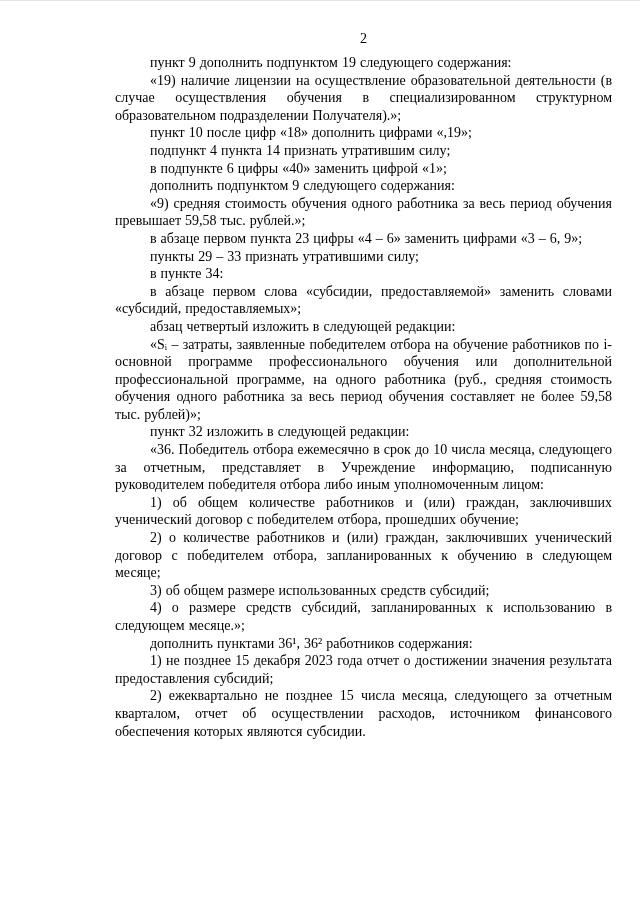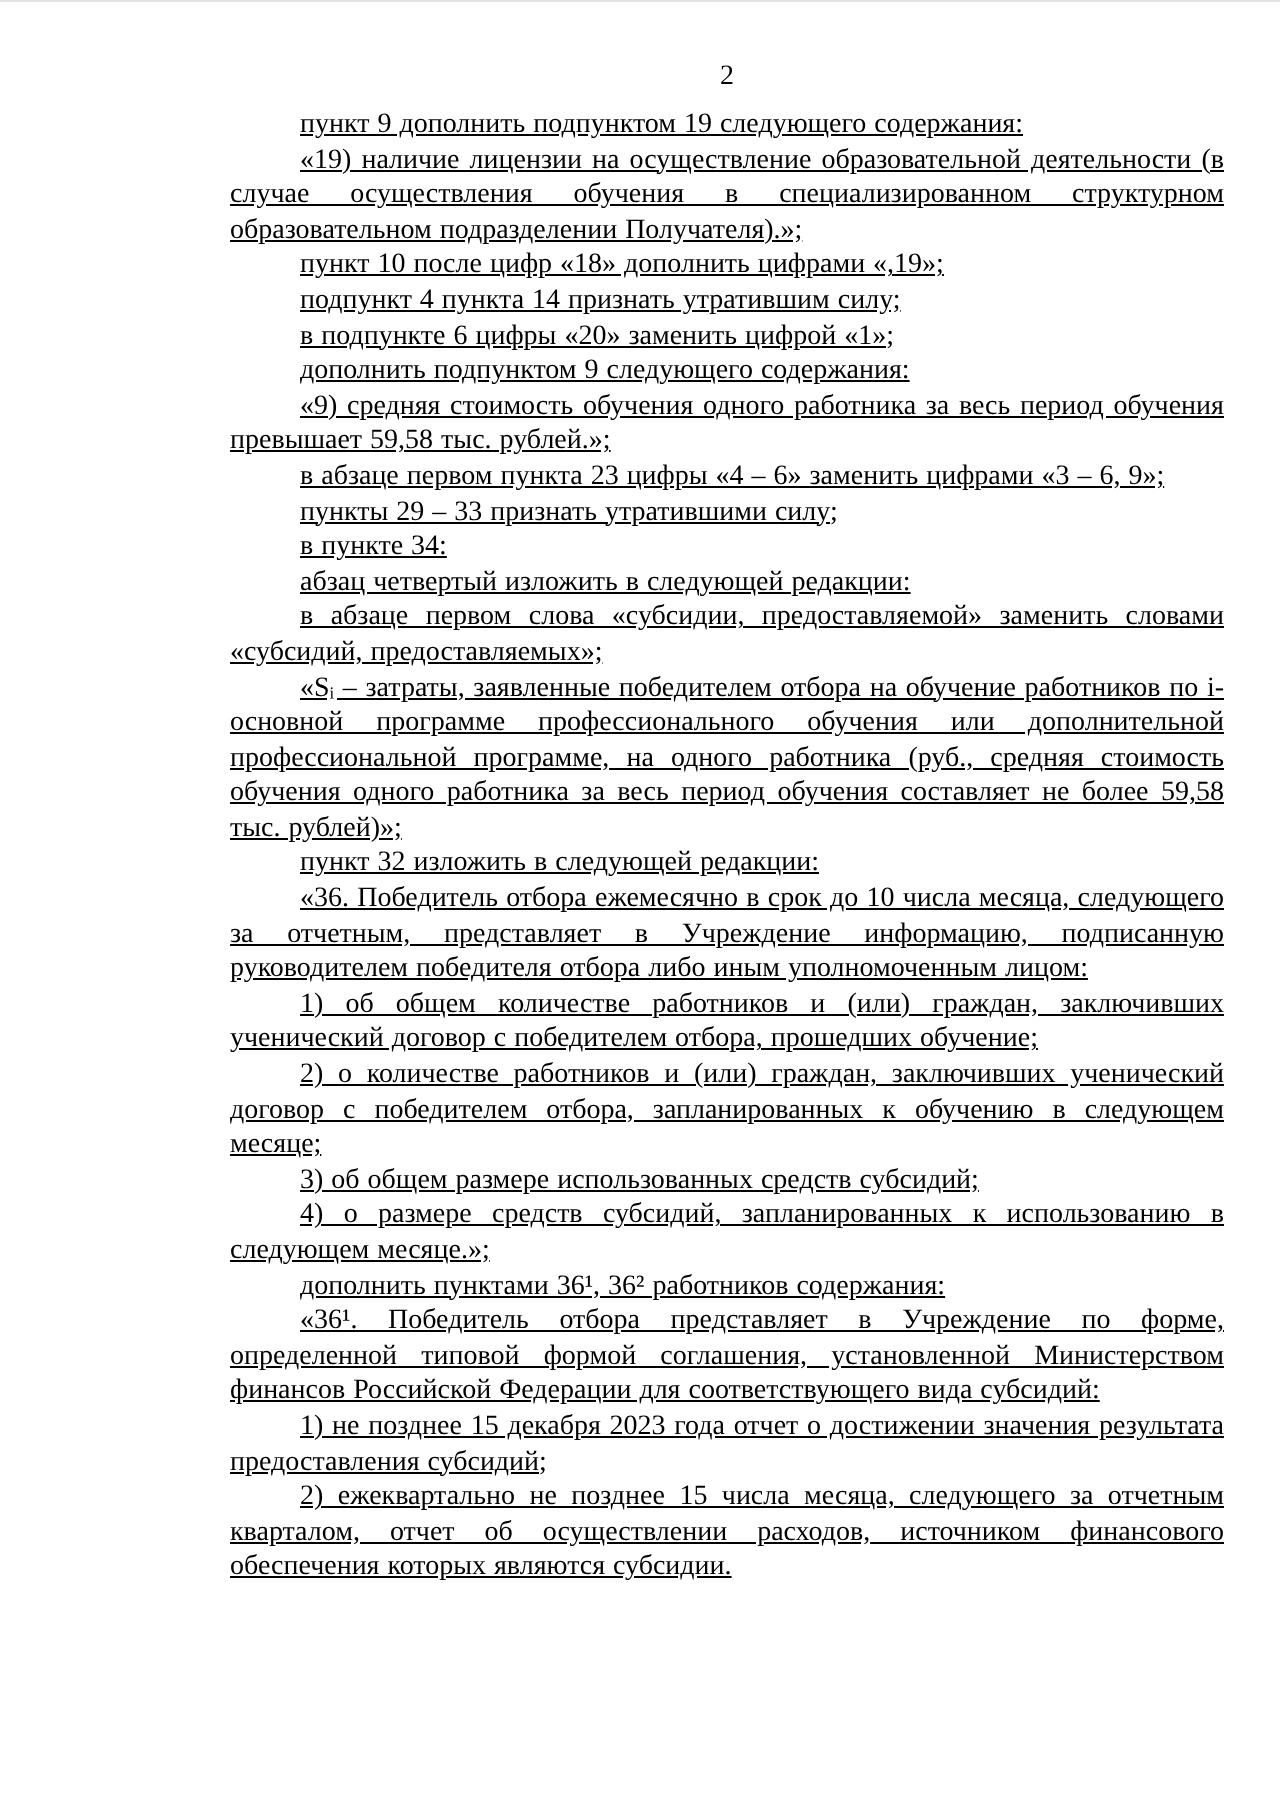--- a/index.html
+++ b/index.html
@@ -30,53 +30,51 @@
     text-align: center;
     font-size: 14px;
     line-height: 16px;
   }
   .text-block {
     margin: 7px 28px 0 115px;
     font-size: 14px;
     line-height: 17.6px;
     text-align: justify;
     text-justify: inter-word;
-    text-decoration: underline;
   }
   .text-block p {
     margin: 0;
     padding: 0;
     text-indent: 35px;
     word-spacing: 0.5px;
   }
 </style>
 </head>
 <body>
 
 <div class="page-edge"></div>
 
 <div class="page-number">2</div>
 
 <div class="text-block">
   <p>пункт 9 дополнить подпунктом 19 следующего содержания:</p>
   <p>«19) наличие лицензии на осуществление образовательной деятельности (в случае осуществления обучения в специализированном структурном образовательном подразделении Получателя).»;</p>
   <p>пункт 10 после цифр «18» дополнить цифрами «,19»;</p>
   <p>подпункт 4 пункта 14 признать утратившим силу;</p>
-  <p>в подпункте 6 цифры «20» заменить цифрой «1»;</p>
+  <p>в подпункте 6 цифры «40» заменить цифрой «1»;</p>
   <p>дополнить подпунктом 9 следующего содержания:</p>
   <p>«9) средняя стоимость обучения одного работника за весь период обучения превышает 59,58 тыс. рублей.»;</p>
   <p>в абзаце первом пункта 23 цифры «4 – 6» заменить цифрами «3 – 6, 9»;</p>
   <p>пункты 29 – 33 признать утратившими силу;</p>
   <p>в пункте 34:</p>
+  <p>в абзаце первом слова «субсидии, предоставляемой» заменить словами «субсидий, предоставляемых»;</p>
   <p>абзац четвертый изложить в следующей редакции:</p>
-  <p>в абзаце первом слова «субсидии, предоставляемой» заменить словами «субсидий, предоставляемых»;</p>
   <p>«Sᵢ – затраты, заявленные победителем отбора на обучение работников по i-основной программе профессионального обучения или дополнительной профессиональной программе, на одного работника (руб., средняя стоимость обучения одного работника за весь период обучения составляет не более 59,58 тыс. рублей)»;</p>
   <p>пункт 32 изложить в следующей редакции:</p>
   <p>«36. Победитель отбора ежемесячно в срок до 10 числа месяца, следующего за отчетным, представляет в Учреждение информацию, подписанную руководителем победителя отбора либо иным уполномоченным лицом:</p>
   <p>1) об общем количестве работников и (или) граждан, заключивших ученический договор с победителем отбора, прошедших обучение;</p>
   <p>2) о количестве работников и (или) граждан, заключивших ученический договор с победителем отбора, запланированных к обучению в следующем месяце;</p>
   <p>3) об общем размере использованных средств субсидий;</p>
   <p>4) о размере средств субсидий, запланированных к использованию в следующем месяце.»;</p>
   <p>дополнить пунктами 36¹, 36² работников содержания:</p>
-  <p>«36¹. Победитель отбора представляет в Учреждение по форме, определенной типовой формой соглашения, установленной Министерством финансов Российской Федерации для соответствующего вида субсидий:</p>
   <p>1) не позднее 15 декабря 2023 года отчет о достижении значения результата предоставления субсидий;</p>
   <p>2) ежеквартально не позднее 15 числа месяца, следующего за отчетным кварталом, отчет об осуществлении расходов, источником финансового обеспечения которых являются субсидии.</p>
 </div>
 
 </body></html>

